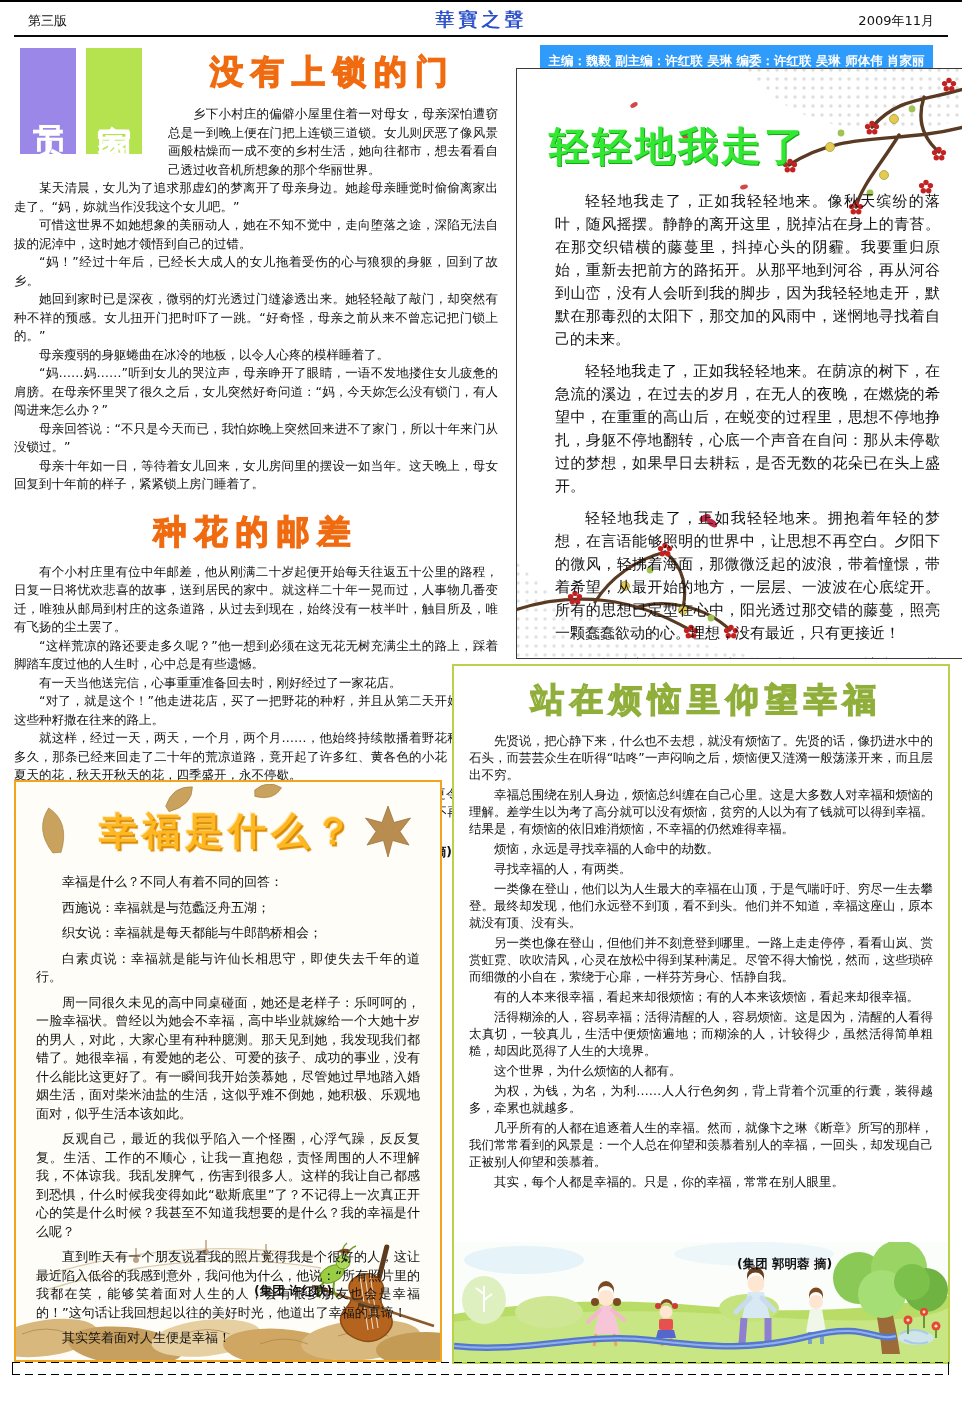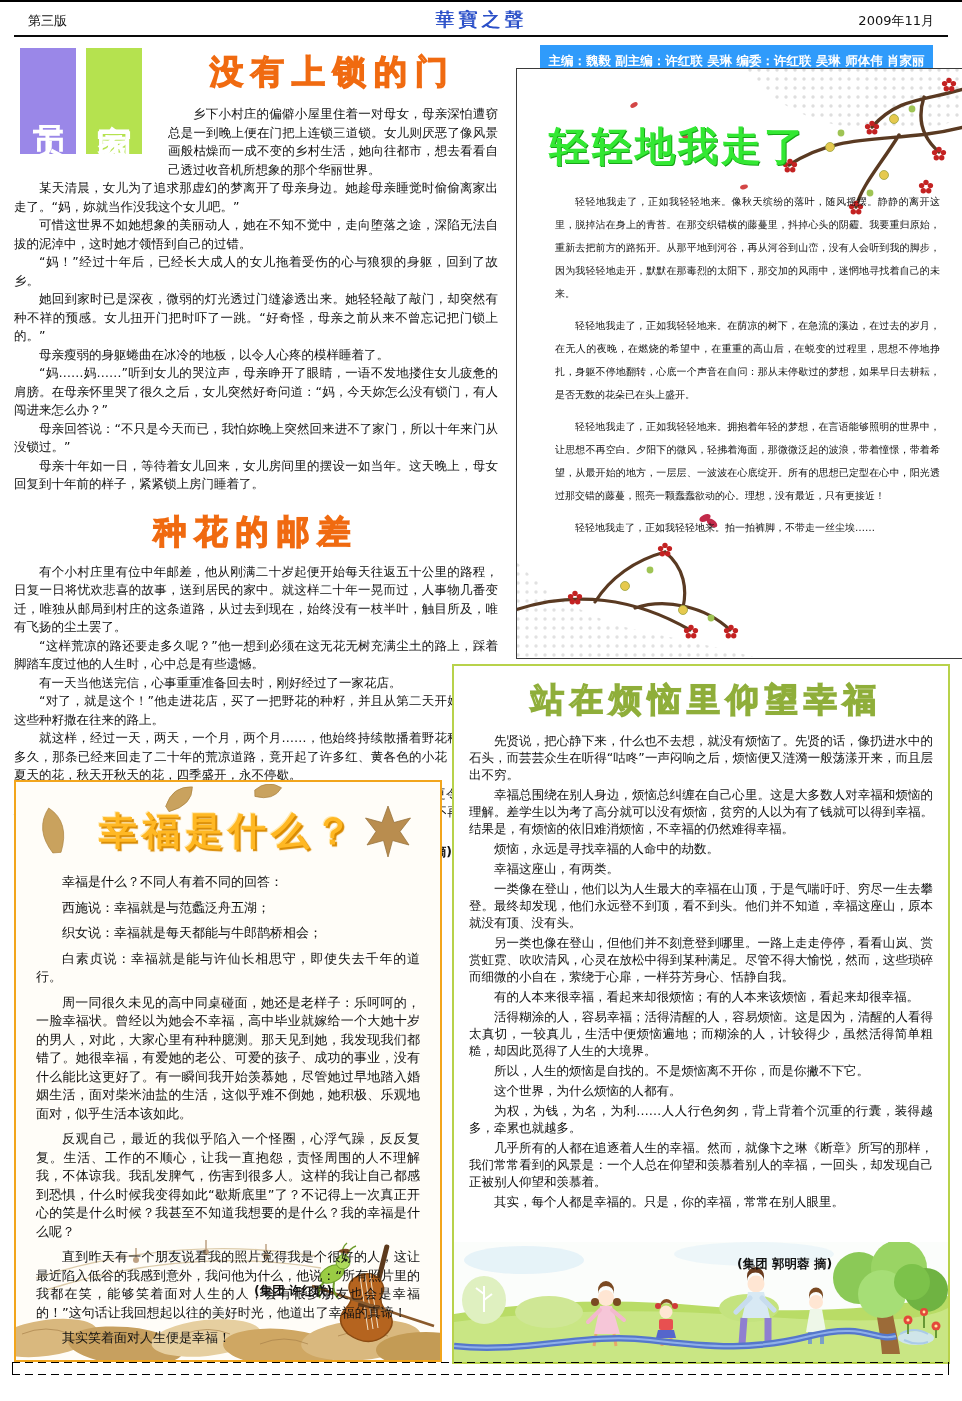--- a/index.html
+++ b/index.html
@@ -27,21 +27,21 @@
   .body-txt p{margin:0;font-size:12.5px;line-height:18.5px;text-indent:2em;text-align:justify;}
   .attrib{font-weight:bold;font-size:12.5px;margin:4px 0 0;}
   .attrib-postman{text-align:right;padding-right:46px;}
   
   .box1{position:absolute;left:516px;top:66px;width:429px;height:589px;border:1px solid #3a3a3a;
         background:#fff;overflow:hidden;padding-left:16px;}
   .box1 .deco{position:absolute;z-index:0;}
   .b1-title{position:relative;z-index:1;margin:50px 0 0 16px;font-size:40px;font-weight:bold;letter-spacing:3px;
             color:#33e833;text-shadow:1px 1px 0 #17a317;}
   .box1 .body-txt{position:relative;z-index:1;padding:16px 22px 0 22px;}
-  .box1 .body-txt p{font-size:10px;line-height:23px;margin:0 0 9px;}
+  .box1 .body-txt p{font-size:15px;line-height:23px;margin:0 0 9px;}
   
   .box2{position:absolute;left:452px;top:662px;width:494px;height:696px;border:2px solid #b8d24b;
         background:#fff;overflow:hidden;}
   .t-green{position:relative;z-index:1;text-align:center;font-weight:bold;font-size:33px;letter-spacing:6px;
            margin:12px 0 0;color:#f6fae8;-webkit-text-stroke:1.4px #8fae3a;text-shadow:0 0 1px #8fae3a;padding-left:11px;}
   .box2 .body-txt{position:relative;z-index:1;padding:9px 15px 0;}
   .box2 .body-txt p{font-size:12.5px;line-height:17px;margin:0 0 3px;}
   .attrib-worry{position:absolute;z-index:2;left:283px;top:586px;}
   .b2-art{position:absolute;left:0;bottom:0;width:100%;height:120px;z-index:0;}
   
@@ -174,26 +174,25 @@
       </div>
 
   </div>
 
   <div class="box2">
     <h2 class="t-green">站在烦恼里仰望幸福</h2>
     <div class="body-txt">
         <p>先贤说，把心静下来，什么也不去想，就没有烦恼了。先贤的话，像扔进水中的石头，而芸芸众生在听得“咕咚”一声闷响之后，烦恼便又涟漪一般荡漾开来，而且层出不穷。</p>
         <p>幸福总围绕在别人身边，烦恼总纠缠在自己心里。这是大多数人对幸福和烦恼的理解。差学生以为考了高分就可以没有烦恼，贫穷的人以为有了钱就可以得到幸福。结果是，有烦恼的依旧难消烦恼，不幸福的仍然难得幸福。</p>
         <p>烦恼，永远是寻找幸福的人命中的劫数。</p>
-        <p>幸福这座山，有两类。</p>
+        <p>寻找幸福的人，有两类。</p>
         <p>一类像在登山，他们以为人生最大的幸福在山顶，于是气喘吁吁、穷尽一生去攀登。最终却发现，他们永远登不到顶，看不到头。他们并不知道，幸福这座山，原本就没有顶、没有头。</p>
         <p>另一类也像在登山，但他们并不刻意登到哪里。一路上走走停停，看看山岚、赏赏虹霓、吹吹清风，心灵在放松中得到某种满足。尽管不得大愉悦，然而，这些琐碎而细微的小自在，萦绕于心扉，一样芬芳身心、恬静自我。</p>
         <p>有的人本来很幸福，看起来却很烦恼；有的人本来该烦恼，看起来却很幸福。</p>
         <p>活得糊涂的人，容易幸福；活得清醒的人，容易烦恼。这是因为，清醒的人看得太真切，一较真儿，生活中便烦恼遍地；而糊涂的人，计较得少，虽然活得简单粗糙，却因此觅得了人生的大境界。</p>
-        <p>所以，人生的烦恼是自找的。不是烦恼离不开你，而是你撇不下它。</p>
         <p>这个世界，为什么烦恼的人都有。</p>
         <p>为权，为钱，为名，为利……人人行色匆匆，背上背着个沉重的行囊，装得越多，牵累也就越多。</p>
         <p>几乎所有的人都在追逐着人生的幸福。然而，就像卞之琳《断章》所写的那样，我们常常看到的风景是：一个人总在仰望和羡慕着别人的幸福，一回头，却发现自己正被别人仰望和羡慕着。</p>
         <p>其实，每个人都是幸福的。只是，你的幸福，常常在别人眼里。</p>
       </div>
     <div class="attrib attrib-worry">(集团 郭明蓉 摘)</div>
     <svg class="b2-art" viewBox="0 0 494 120" preserveAspectRatio="none">
       <rect width="494" height="120" fill="#fbfdfb"></rect>
       <ellipse cx="70" cy="18" rx="60" ry="14" fill="#ddeef6" opacity="0.7"></ellipse>
       <ellipse cx="300" cy="12" rx="80" ry="12" fill="#e4f1f8" opacity="0.6"></ellipse>

